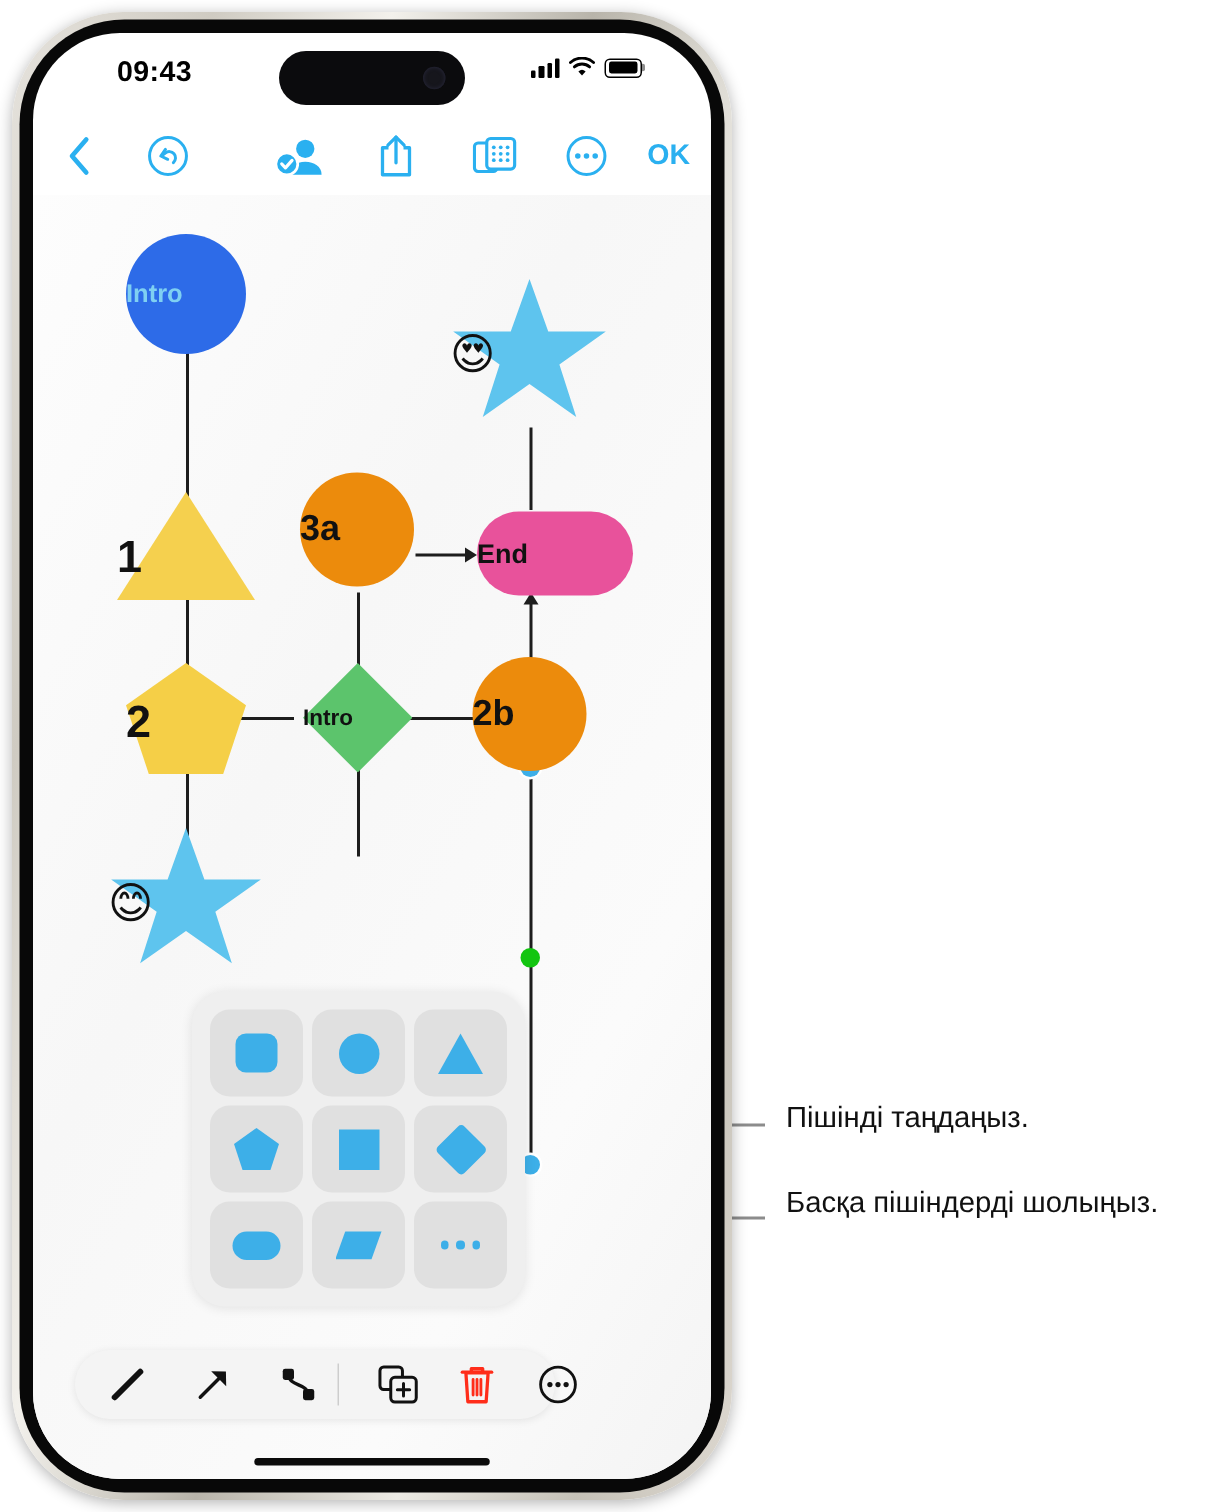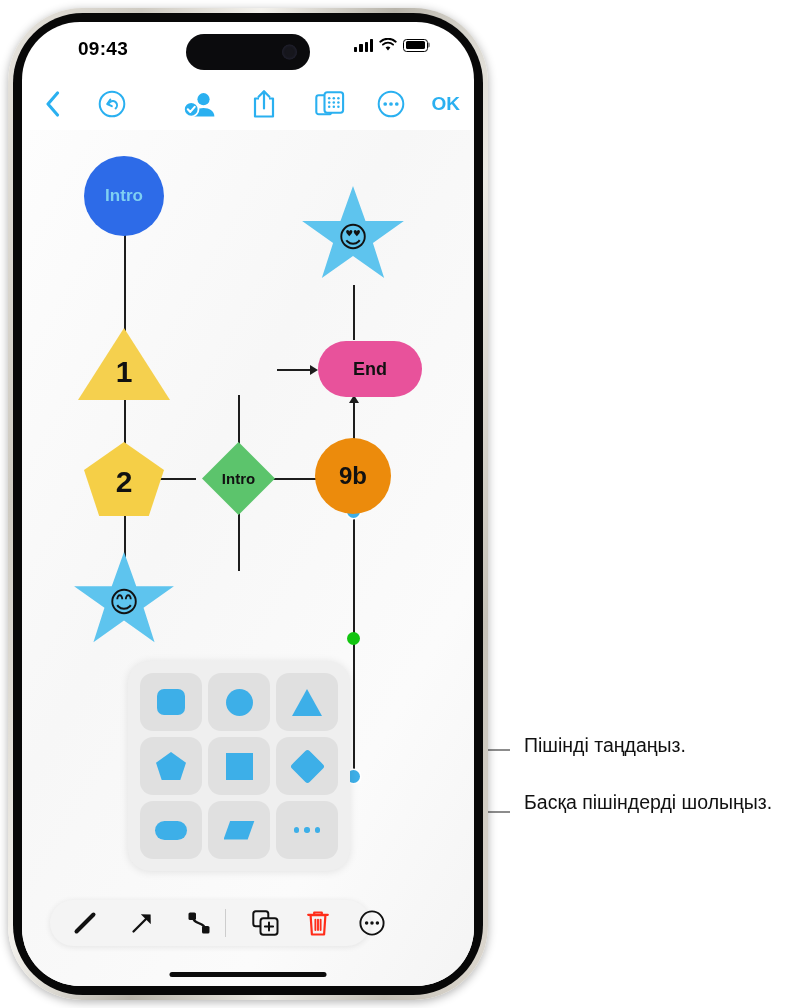--- a/index.html
+++ b/index.html
@@ -38,21 +38,21 @@
   
   .top-toolbar{position:absolute;left:0;top:56px;width:100%;height:52px;}
   .tb-btn{position:absolute;top:50%;transform:translateY(-50%);
       display:flex;align-items:center;justify-content:center;cursor:pointer;}
   .tb-ok{font-size:19px;font-weight:bold;color:#2ab0f0;margin-left:26px;}
 
   
   .canvas{position:absolute;left:0;top:108px;right:0;bottom:0;
       background:linear-gradient(120deg,#fdfdfd 0%,#f7f7f7 40%,#fbfbfb 75%,#f4f4f4 100%);}
 
-  .node{position:absolute;display:flex;align-items:center;justify-content:center;
+  .node{position:absolute;display:flex;align-items:center;
       font-weight:bold;color:#111;user-select:none;}
   .lbl{position:relative;z-index:3;}
 
   .edge{position:absolute;background:#1d1d1d;}
   .edge.v{width:2px;}
   .edge.h{height:2px;}
 
   .arrow-h{position:absolute;width:0;height:0;
       border-top:5px solid transparent;border-bottom:5px solid transparent;
       border-left:8px solid #1d1d1d;}
@@ -233,38 +233,41 @@
       <div class="node" style="left:62px;top:312px;width:80px;height:74px;">
         <div style="position:absolute;inset:0;background:#F5CF47;clip-path:polygon(50% 0,100% 38%,81% 100%,19% 100%,0 38%);"></div>
         <span class="lbl" style="font-size:30px;margin-top:5px;">2</span>
       </div>
 
       <div class="node" style="left:50px;top:422px;width:104px;height:98px;">
         <div style="position:absolute;inset:0;background:#5EC4EE;clip-path:polygon(50% 0,61.8% 35%,98% 35%,68.8% 57%,79.4% 92%,50% 70%,20.6% 92%,31.2% 57%,2% 35%,38.2% 35%);"></div>
         <span class="lbl" style="font-size:29px;margin-top:2px;">😊</span>
       </div>
 
+      <div class="node" style="left:178px;top:185px;width:76px;height:76px;border-radius:50%;background:#EC8B0C;font-size:24px;">
+        <span class="lbl">3a</span>
+      </div>
 
       <div class="node" style="left:180px;top:312px;width:73px;height:73px;">
         <div style="position:absolute;inset:0;background:#5CC46C;clip-path:polygon(50% 0,100% 50%,50% 100%,0 50%);"></div>
         <span class="lbl" style="font-size:15px;">Intro</span>
       </div>
 
 
       <div class="node" style="left:278px;top:56px;width:106px;height:100px;">
         <div style="position:absolute;inset:0;background:#5EC4EE;clip-path:polygon(50% 0,61.8% 35%,98% 35%,68.8% 57%,79.4% 92%,50% 70%,20.6% 92%,31.2% 57%,2% 35%,38.2% 35%);"></div>
         <span class="lbl" style="font-size:29px;margin-top:1px;">😍</span>
       </div>
 
       <div class="node" style="left:296px;top:211px;width:104px;height:56px;border-radius:28px;background:#E8529B;font-size:18px;">
         <span class="lbl">End</span>
       </div>
 
       <div class="node" style="left:293px;top:308px;width:76px;height:76px;border-radius:50%;background:#EC8B0C;font-size:24px;">
-        <span class="lbl">9b</span>
+        <span class="lbl">2b</span>
       </div>
 
       <div class="palette" style="left:106px;top:531px;">
         <div class="pcell">
           <div class="sh sh-rsq"></div>
           </div>
         <div class="pcell">
           <div class="sh sh-cir"></div>
           </div>
         <div class="pcell">

